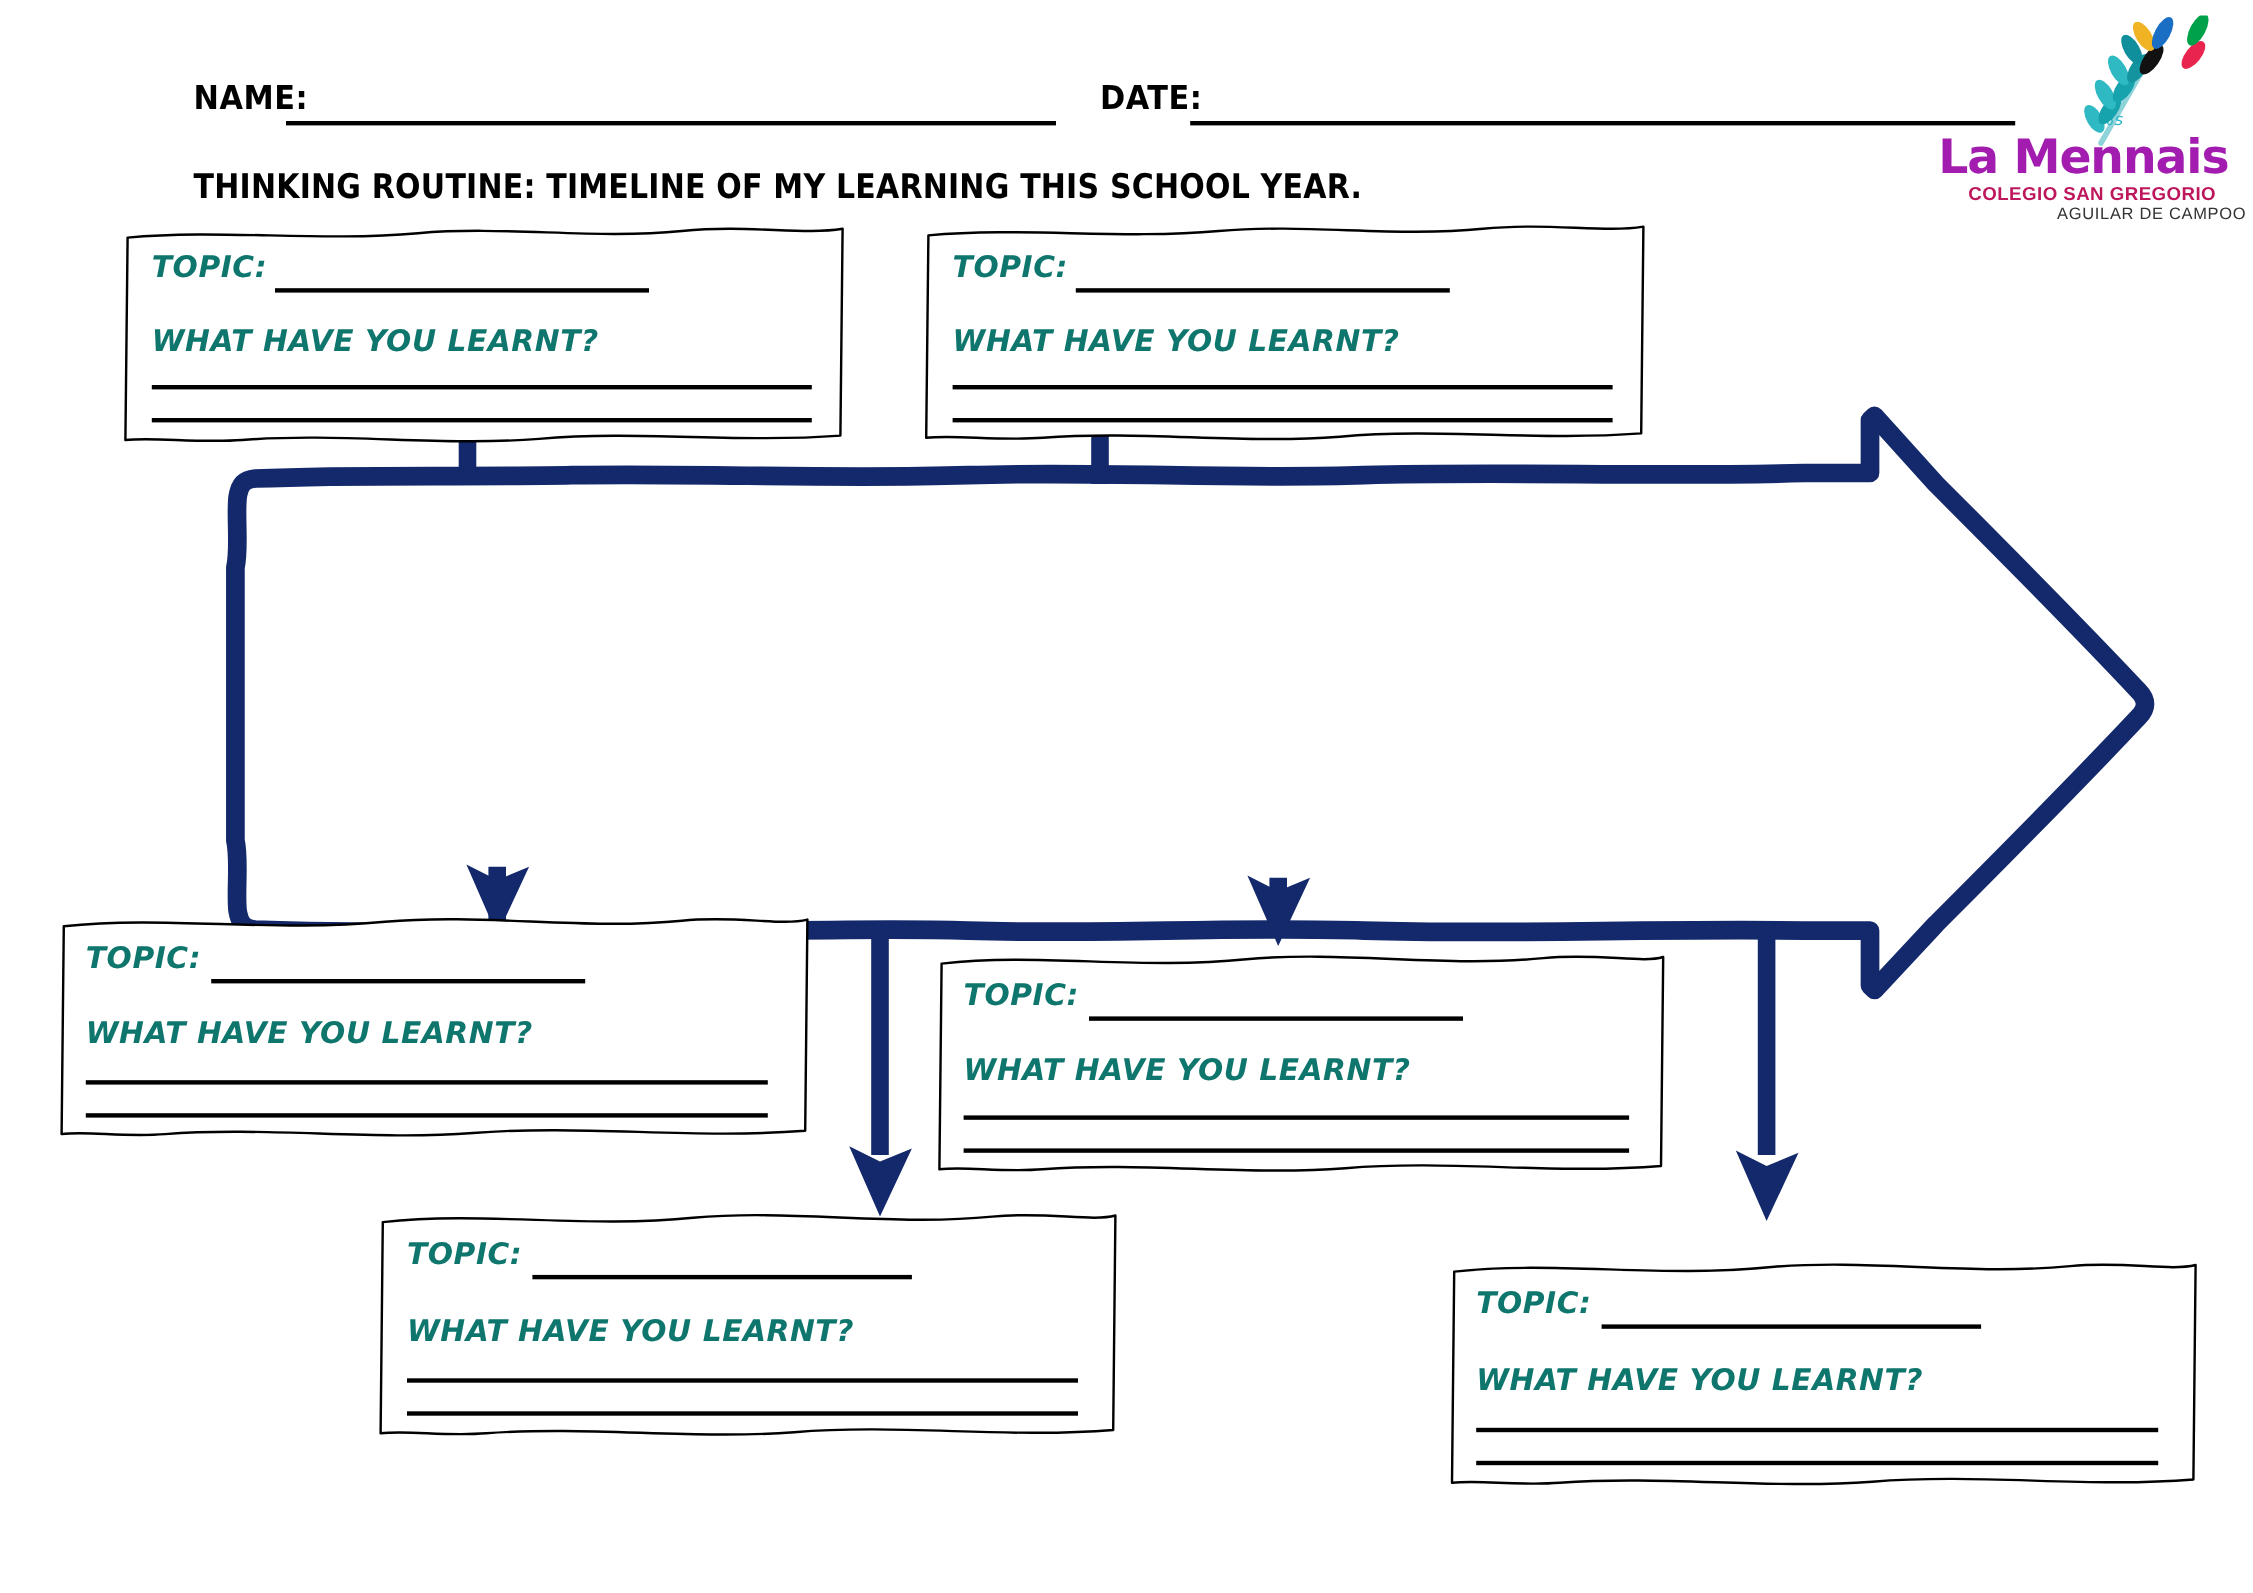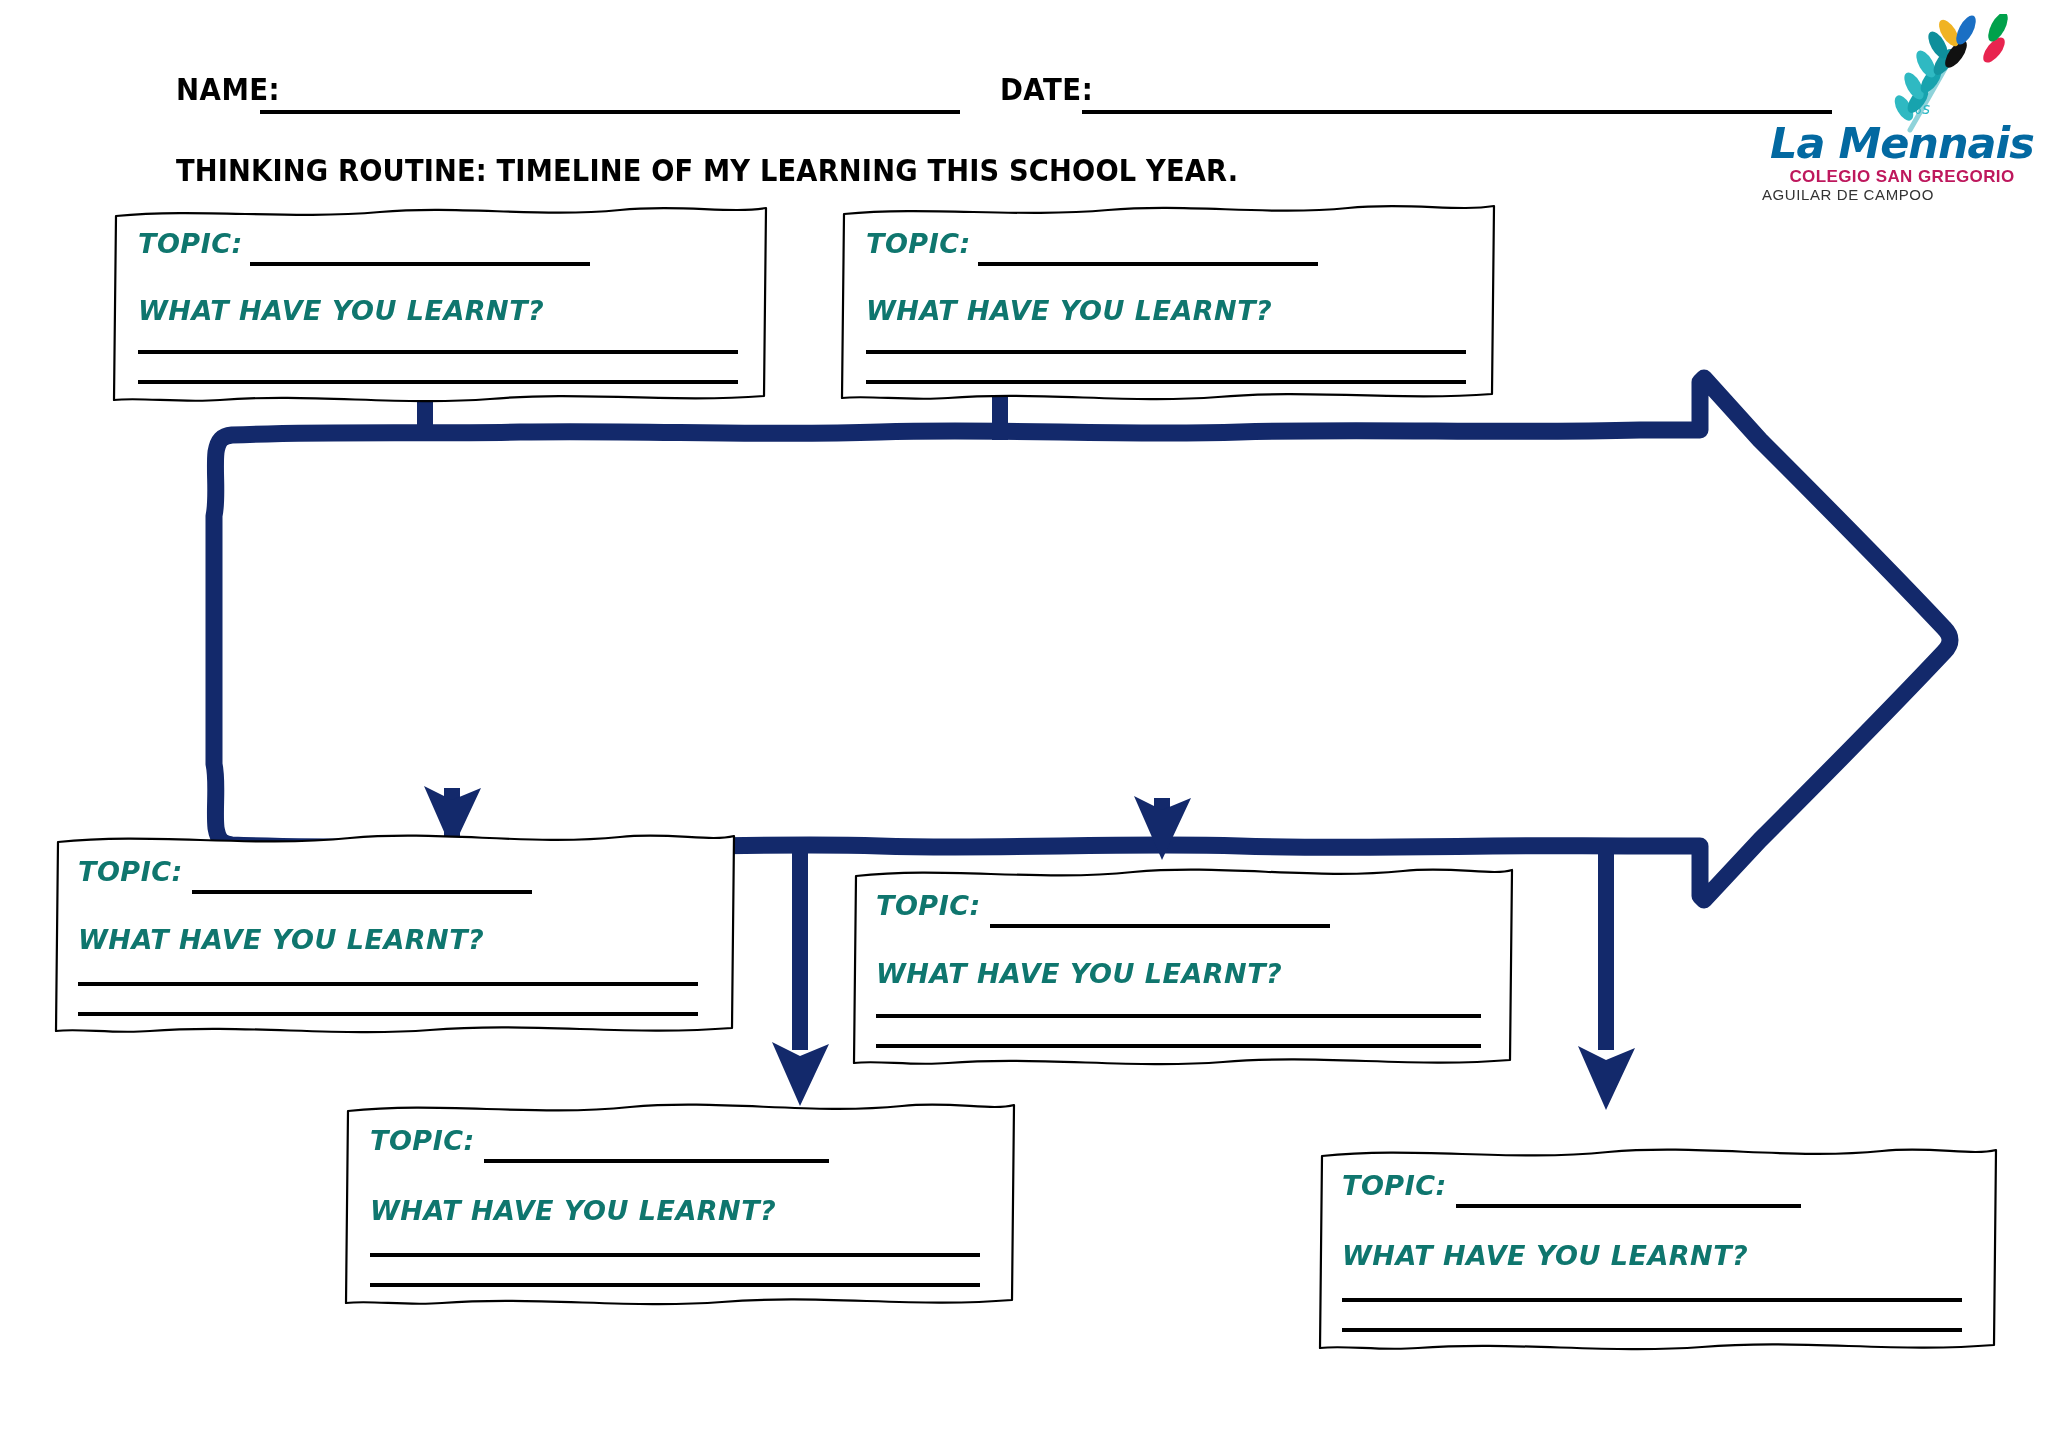--- a/index.html
+++ b/index.html
@@ -22,31 +22,31 @@
   .routine-title{
     position:absolute;left:176px;top:152px;
     font-size:31px;font-weight:700;color:#000;white-space:nowrap;
     font-family:"DejaVu Sans", sans-serif;
     transform:scaleX(.88);transform-origin:left center;letter-spacing:.2px;
   }
 
   
   .logo{position:absolute;left:1752px;top:14px;width:290px;height:170px;}
   .logo-wordmark{
-    position:absolute;left:10px;top:108px;width:280px;text-align:center;
+    position:absolute;left:10px;top:108px;width:280px;text-align:left;
     font-family:"DejaVu Sans", sans-serif;font-weight:700;font-size:43px;
-    color:#0369a1;letter-spacing:-1px;line-height:1;font-style:italic;
+    color:#a21caf;letter-spacing:-1px;line-height:1;
   }
   .logo-sub1{
     position:absolute;left:10px;top:153px;width:280px;text-align:center;
     font-family:"Liberation Sans", sans-serif;font-weight:700;font-size:17px;
     color:#be185d;letter-spacing:.4px;
   }
   .logo-sub2{
-    position:absolute;left:10px;top:172px;width:280px;text-align:left;
+    position:absolute;left:10px;top:172px;width:280px;text-align:right;
     font-family:"Liberation Sans", sans-serif;font-weight:400;font-size:15px;
     color:#333;letter-spacing:.6px;
   }
 
   
   .note{position:absolute;}
   .note svg.frame{position:absolute;left:0;top:0;overflow:visible;}
   .note .inner{position:absolute;left:0;top:0;width:100%;height:100%;}
   .lbl{
     position:absolute;font-family:"DejaVu Sans", sans-serif;

